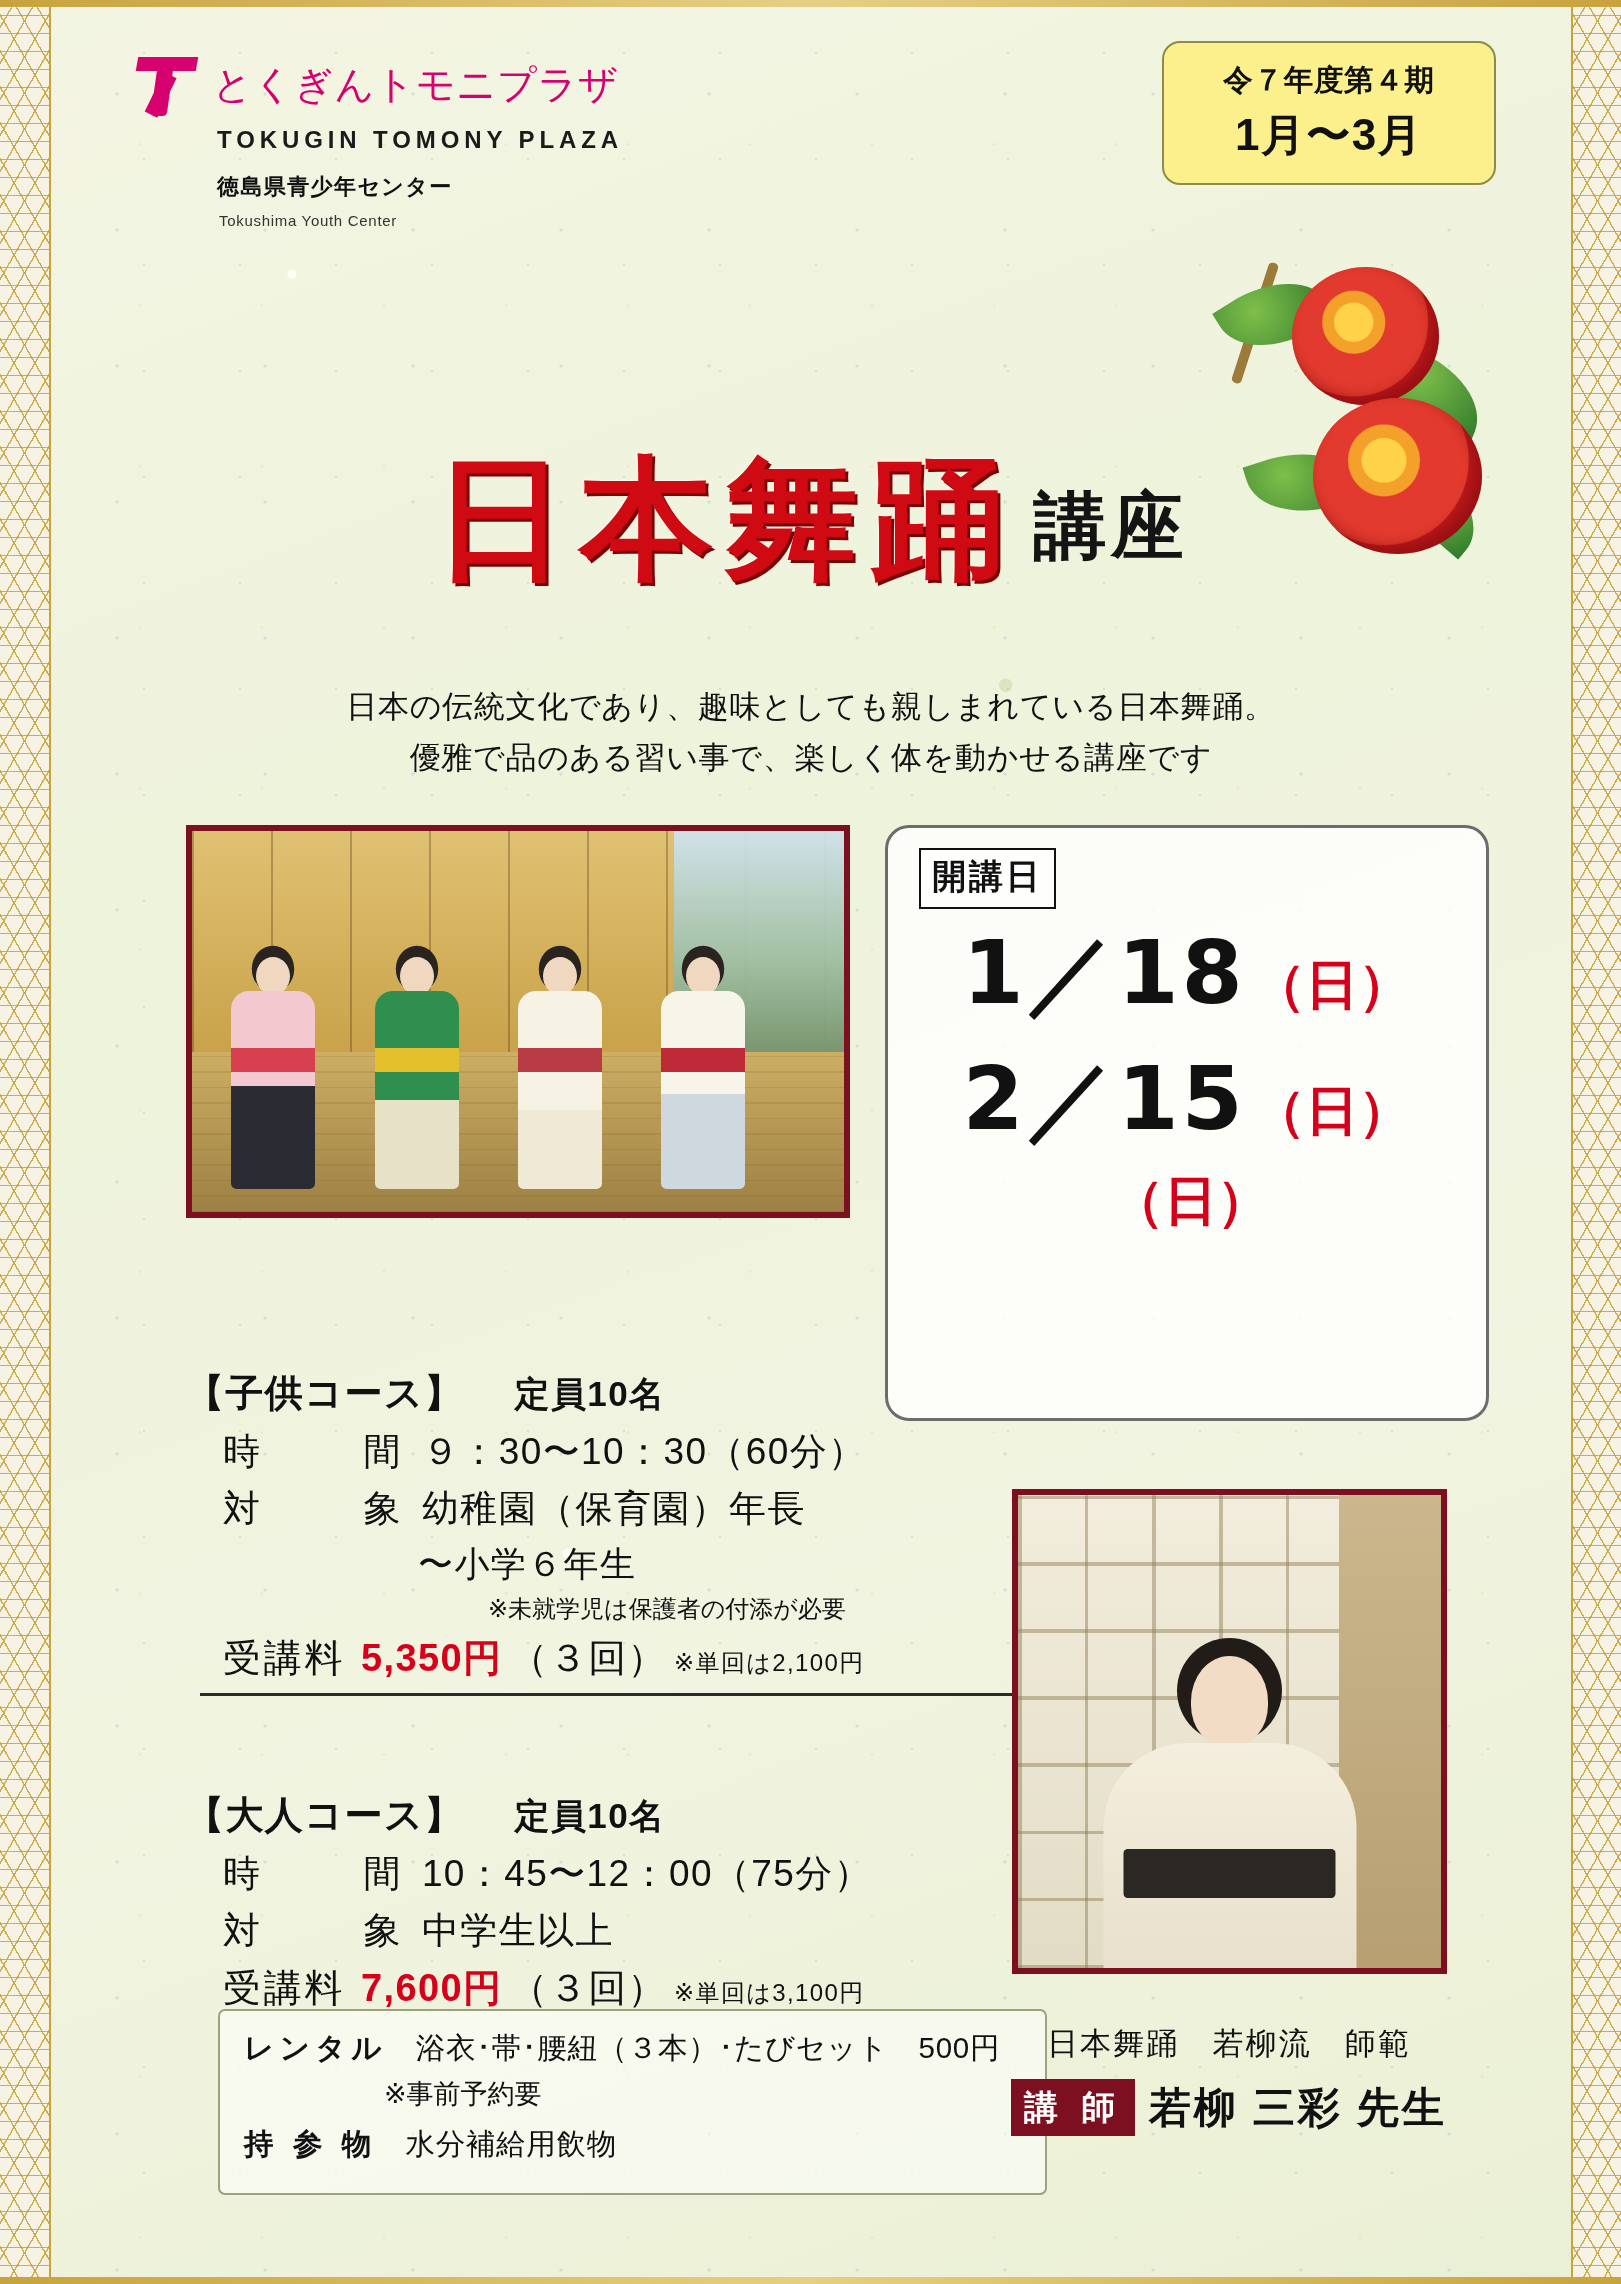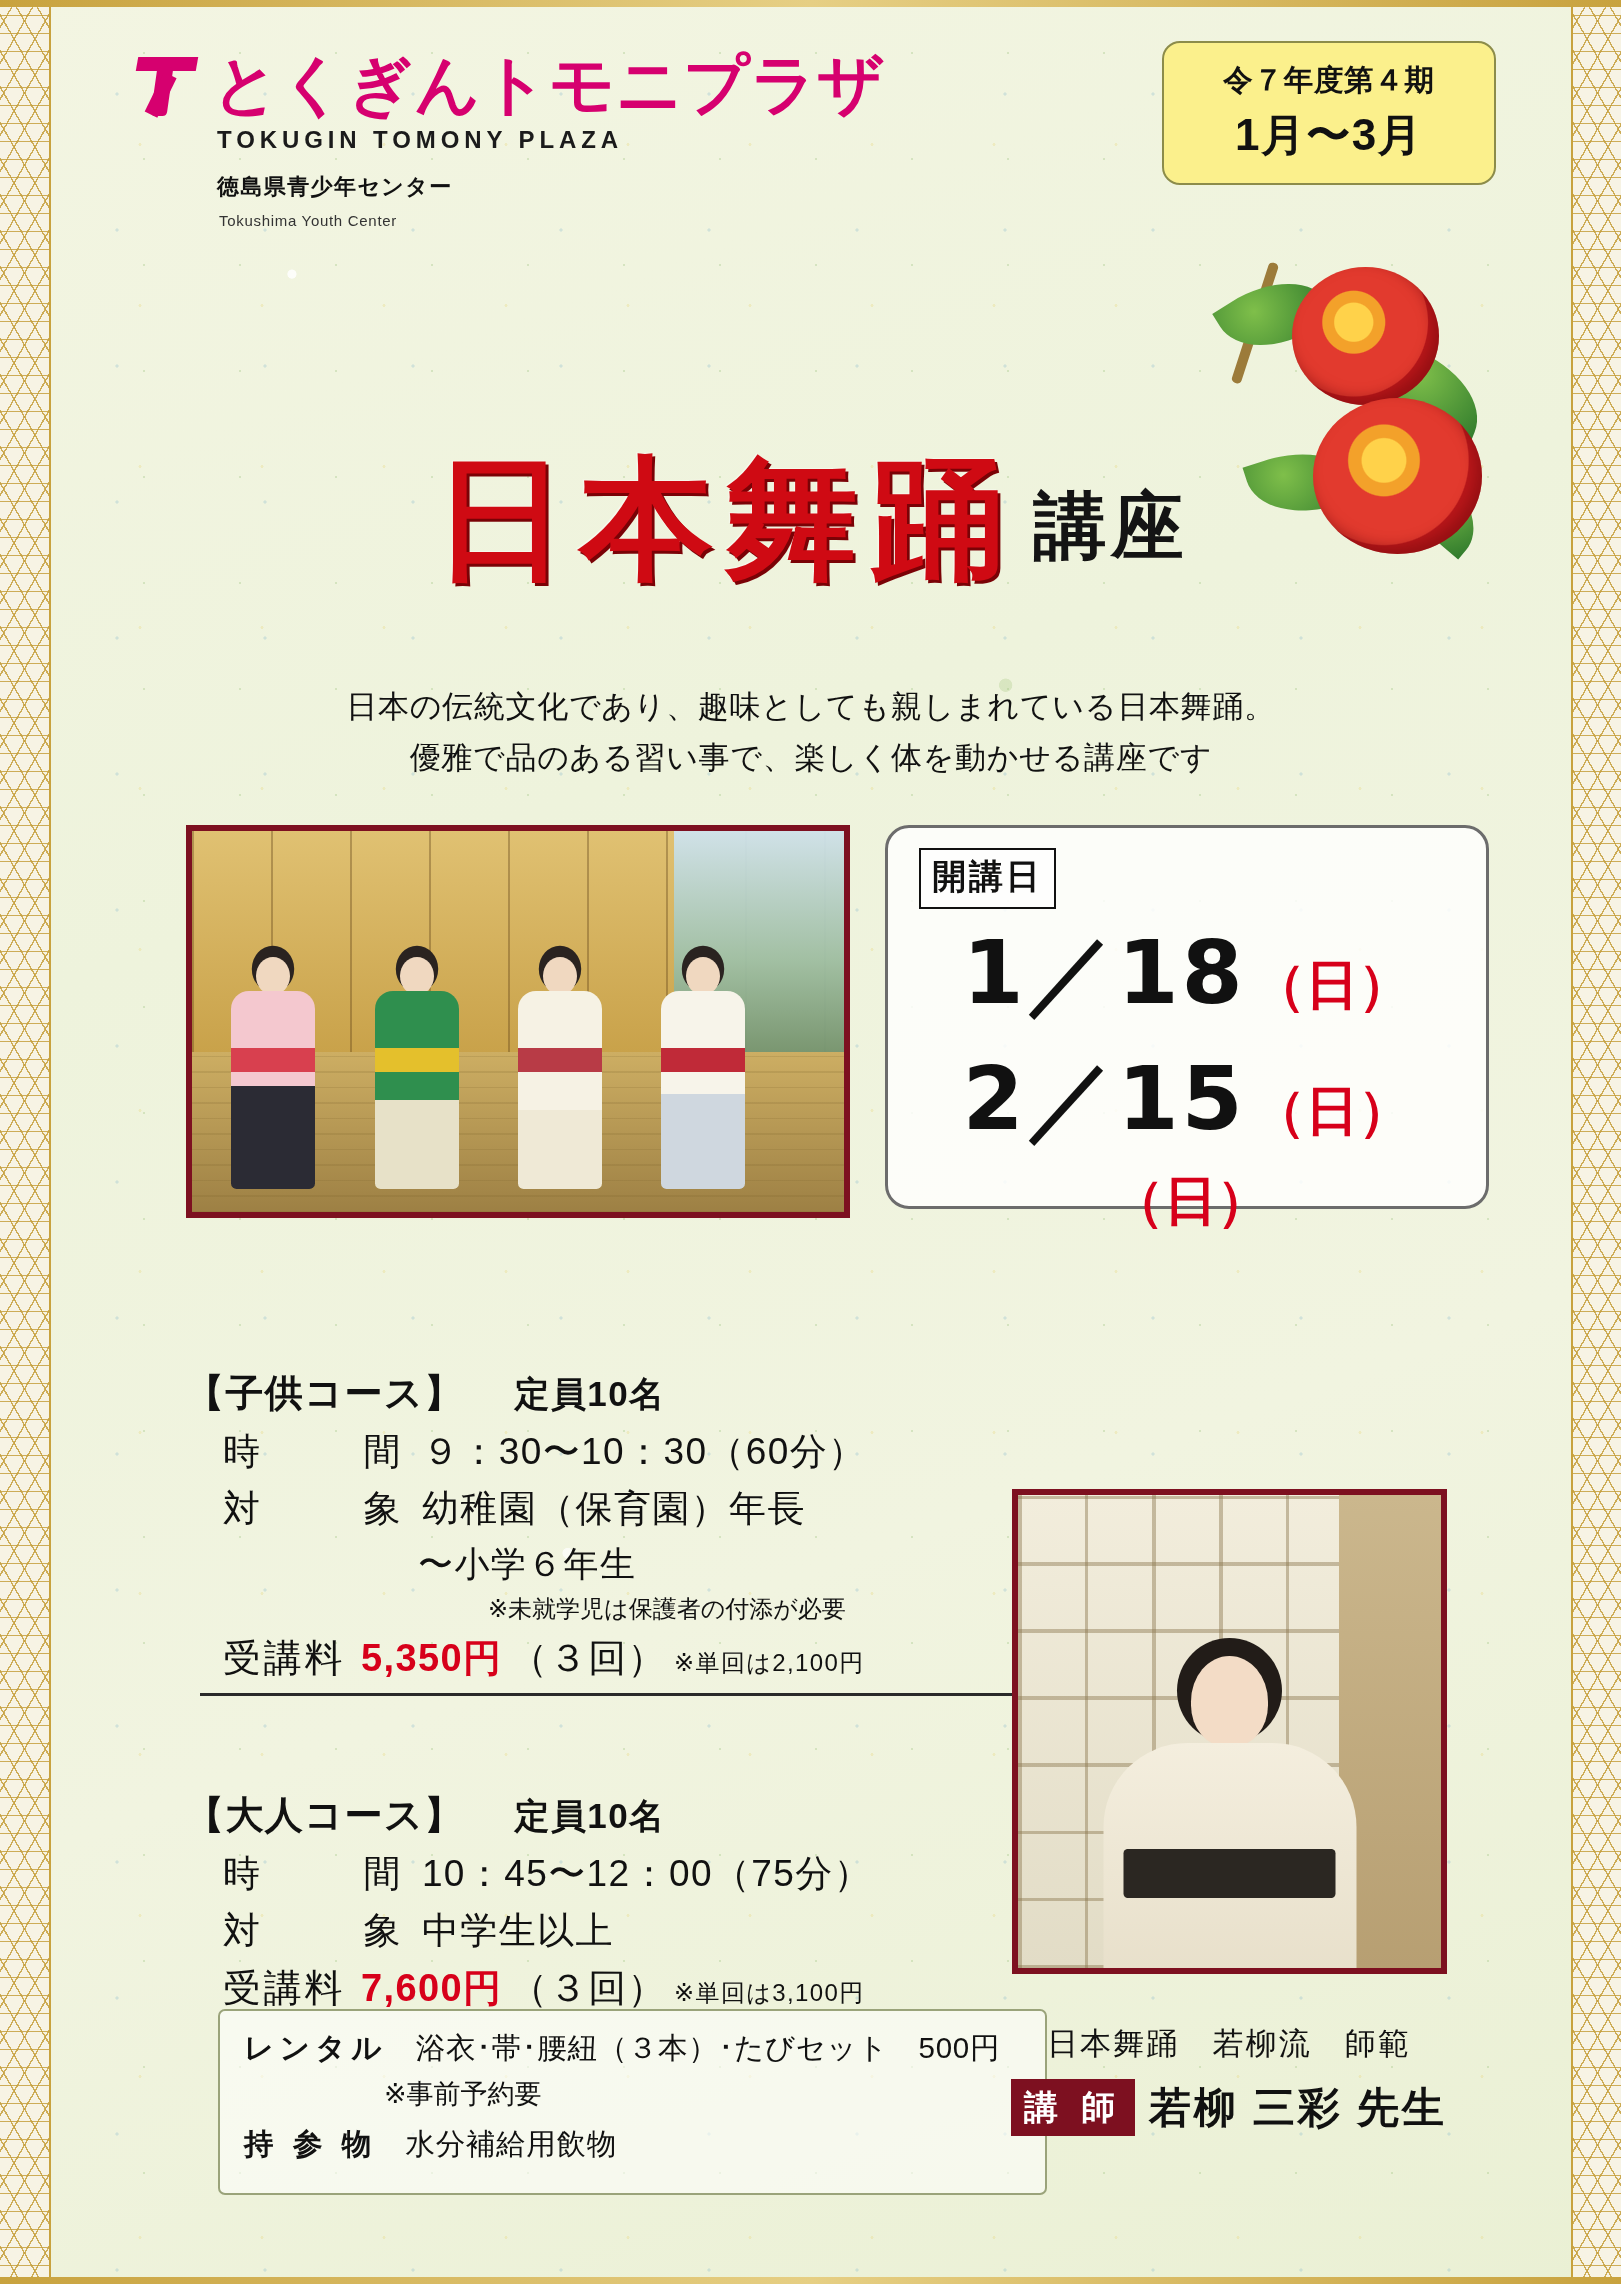--- a/index.html
+++ b/index.html
@@ -86,22 +86,22 @@
   }
   .logo-mark .bar {
     position: absolute;
     background: #d6006f;
   }
   .logo-mark .bar.top { left: 4.2px; top: 5.6px; width: 60px; height: 14px; transform: skewX(-10deg); }
   .logo-mark .bar.stem { left: 21px; top: 15.5px; width: 15.5px; height: 49px; transform: skewX(-8deg); }
   .logo-mark .bar.diag { left: 31px; top: 21px; width: 14px; height: 44px; transform: rotate(26deg); transform-origin: top left; }
 
   .logo-jp {
-    font-size: 65px;
-    font-weight: bold;
+    font-size: 39px;
+    font-weight: normal;
     color: #d6006f;
     letter-spacing: 0.7px;
     line-height: 1;
     white-space: nowrap;
   }
   .logo-en {
     margin-top: 8.4px;
     margin-left: 84px;
     font-size: 24px;
     letter-spacing: 4.9px;
@@ -288,21 +288,21 @@
   .d4 { left: 72%; }
   .d4 .body { background: linear-gradient(180deg,#f7f4ea 0 52%, #cfd7df 52% 100%); }
   .d4 .obi { background: #c02a38; }
 
   
   .schedule-card {
     position: absolute;
     right: 84px;
     top: 825px;
     width: 604px;
-    height: 384px;
+    height: 596px;
     background: rgba(255,255,255,0.82);
     border: 3.5px solid #6c6c6c;
     border-radius: 24px;
     box-sizing: border-box;
   }
   .schedule-label {
     position: absolute;
     left: 31px;
     top: 19.7px;
     border: 2.8px solid #111;

